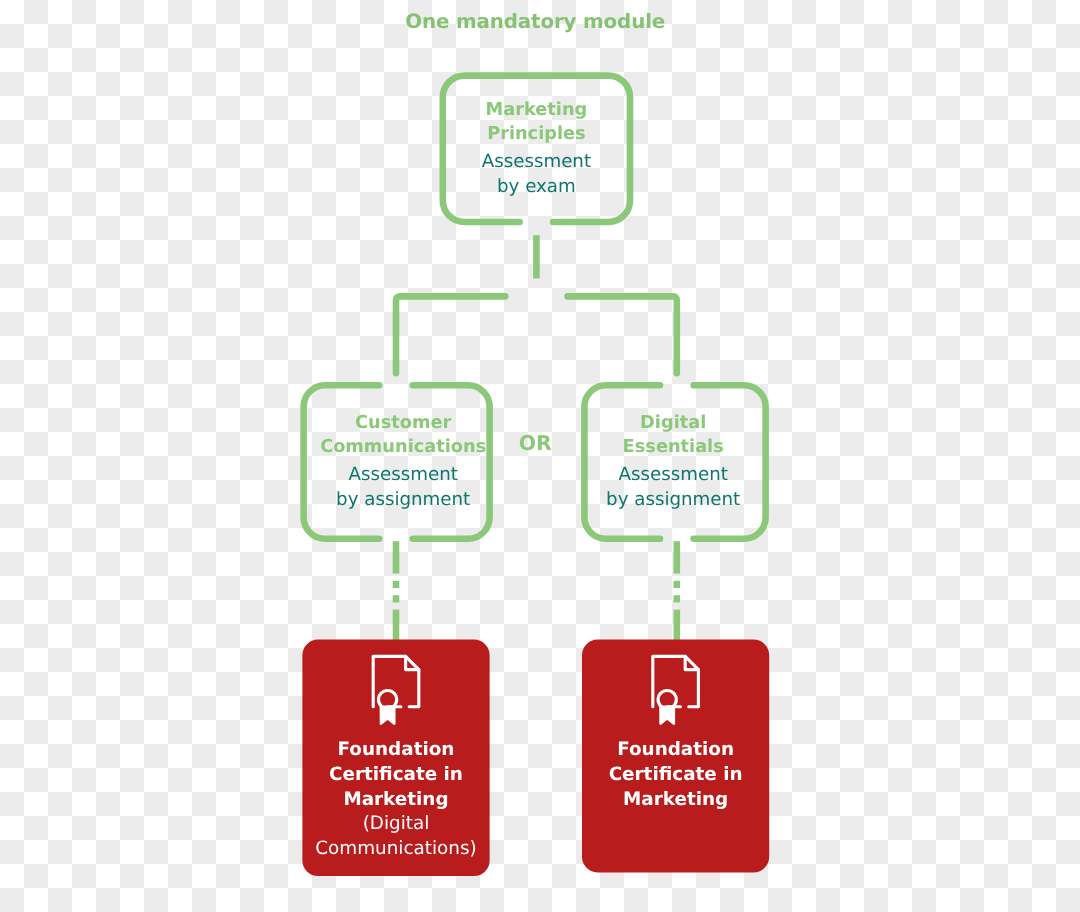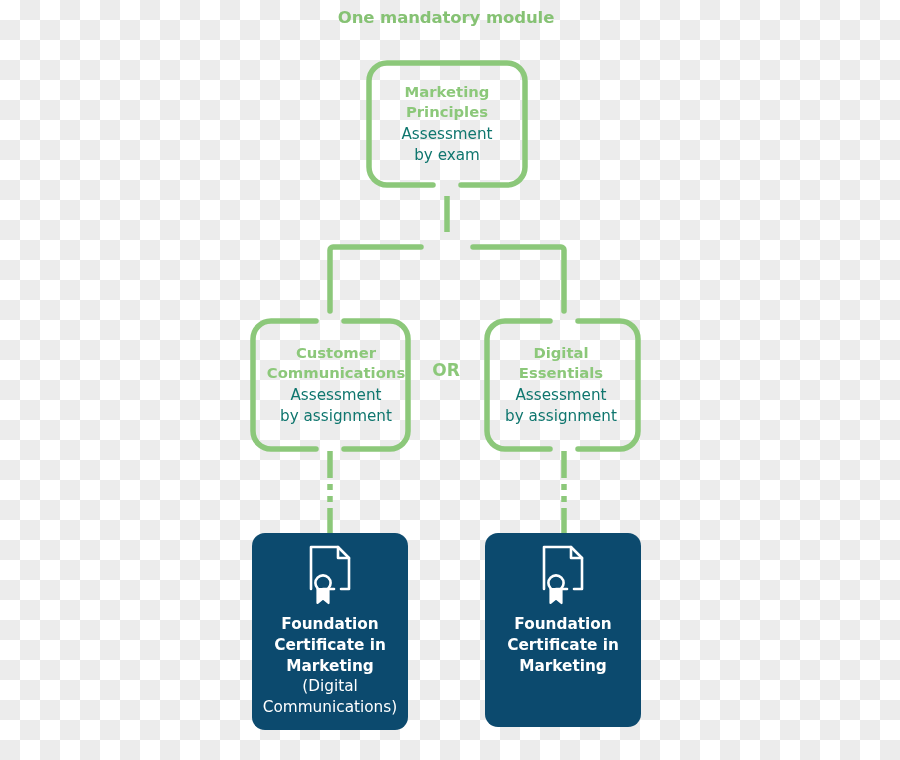--- a/index.html
+++ b/index.html
@@ -97,21 +97,21 @@
   #box-customer-communications {
     left: 260px; top: 318px; width: 152px; height: 134px;
   }
   #box-digital-essentials {
     left: 486px; top: 318px; width: 150px; height: 134px;
   }
 
   
   .cert-card {
     position: absolute;
-    background: #0c4a6e;
+    background: #b91c1c;
     border-radius: 13px;
     display: flex;
     flex-direction: column;
     align-items: center;
     color: #ffffff;
     box-sizing: border-box;
   }
   #card-customer-communications {
     left: 252px; top: 533px; width: 156px; height: 197px;
   }

